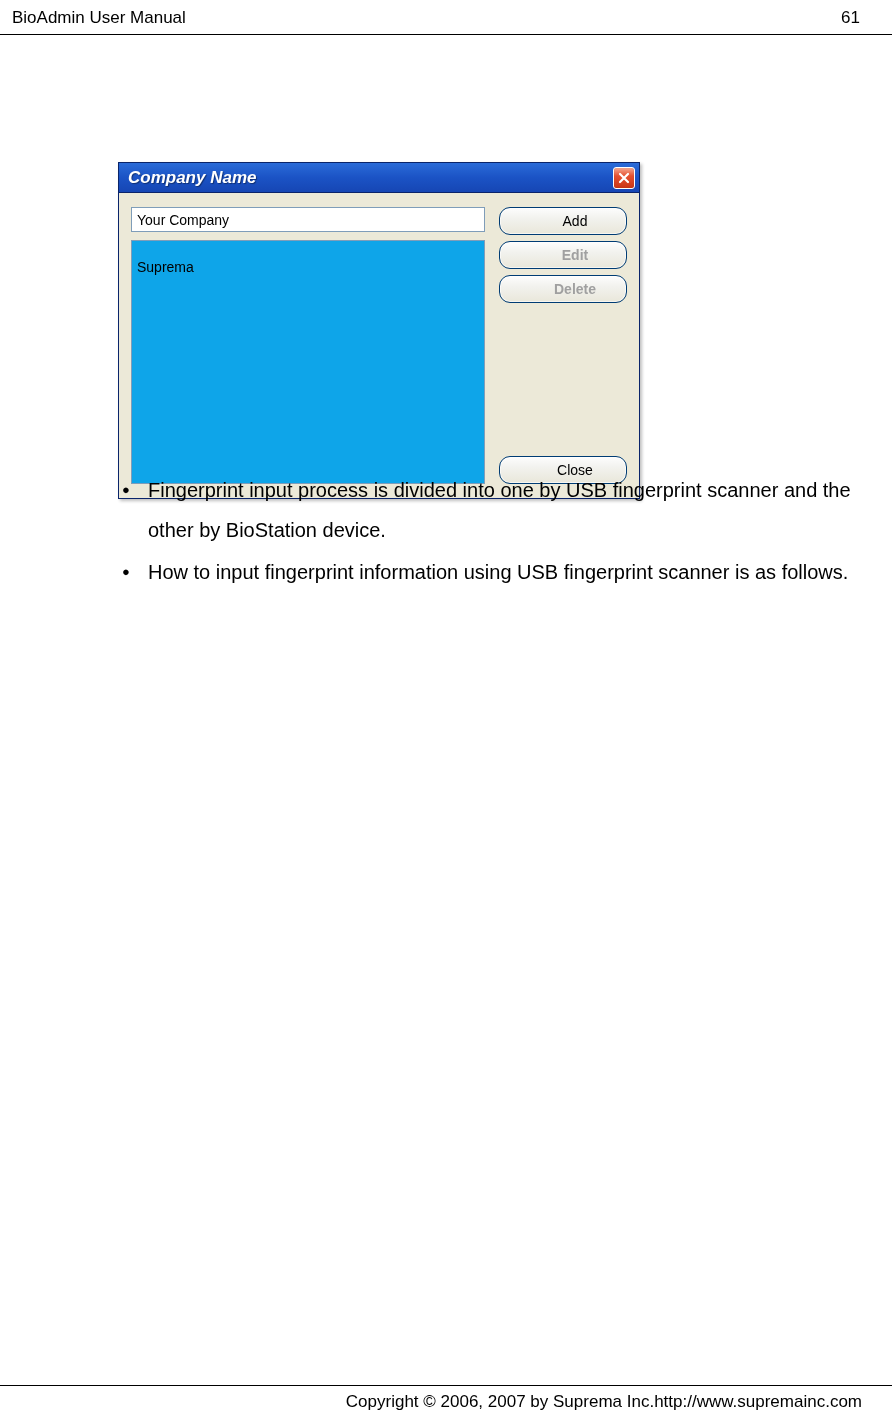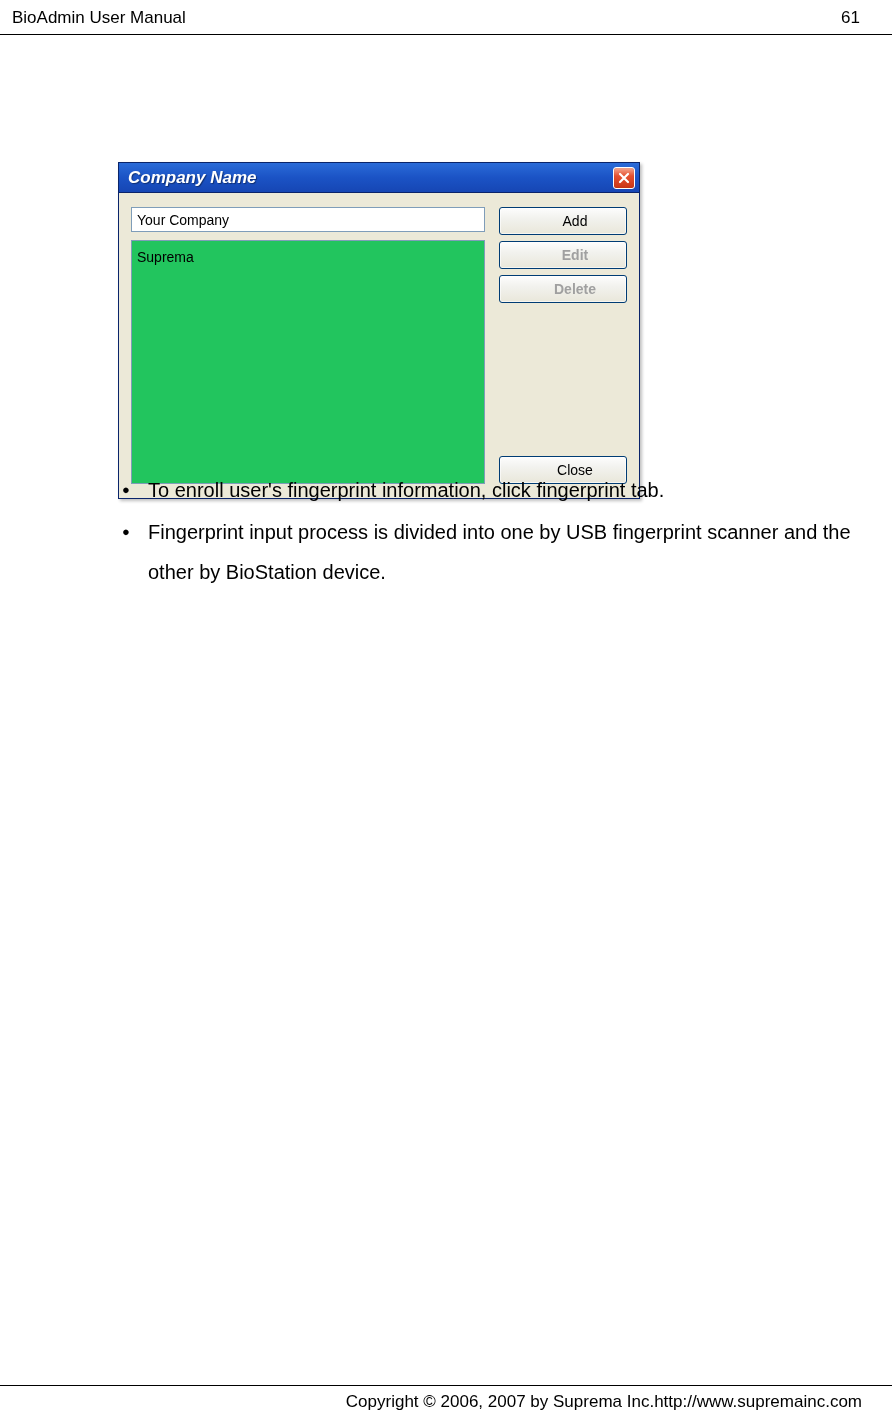--- a/index.html
+++ b/index.html
@@ -90,37 +90,37 @@
       height: 25px;
       border: 1px solid #7f9db9;
       background: #fff;
       font-size: 14px;
       padding: 3px 5px;
       font-family: Arial, sans-serif;
     }
     .listbox {
       height: 244px;
       border: 1px solid #7f9db9;
-      background: #22c55e;
+      background: #0ea5e9;
       font-size: 14px;
-      padding: 7px 5px;
+      padding: 17px 5px;
     }
     .listbox-item {
       padding: 1px 0;
     }
     .dialog-right {
       width: 128px;
       display: flex;
       flex-direction: column;
       gap: 6px;
     }
     .xp-button {
       height: 28px;
       border: 1px solid #003c74;
-      border-radius: 3px;
+      border-radius: 11px;
       background: linear-gradient(to bottom, #fdfdfd 0%, #f2f2ee 40%, #e9e7da 100%);
       font-size: 14px;
       font-family: Arial, sans-serif;
       display: flex;
       align-items: center;
       justify-content: center;
       color: #000;
       box-shadow: inset 0 0 0 1px rgba(255,255,255,0.6);
       padding-left: 24px;
     }
@@ -183,21 +183,21 @@
         <div class="xp-button disabled">Delete</div>
         <div class="spacer"></div>
         <div class="xp-button">Close</div>
       </div>
     </div>
   </div>
 </div>
 
 <div class="content">
   <ul class="bullet-list">
-    <li class="bullet-item"><span>To enroll user's fingerprint information, click fingerprint tab.</span></li>
     <li class="bullet-item"><span>Fingerprint input process is divided into one by USB fingerprint scanner and the other by BioStation device.</span></li>
+    <li class="bullet-item"><span>How to input fingerprint information using USB fingerprint scanner is as follows.</span></li>
   </ul>
 </div>
 
 <div class="page-footer">
   <span>Copyright © 2006, 2007 by Suprema Inc.</span>
   <span>http://www.supremainc.com</span>
 </div>
 
 </body></html>

